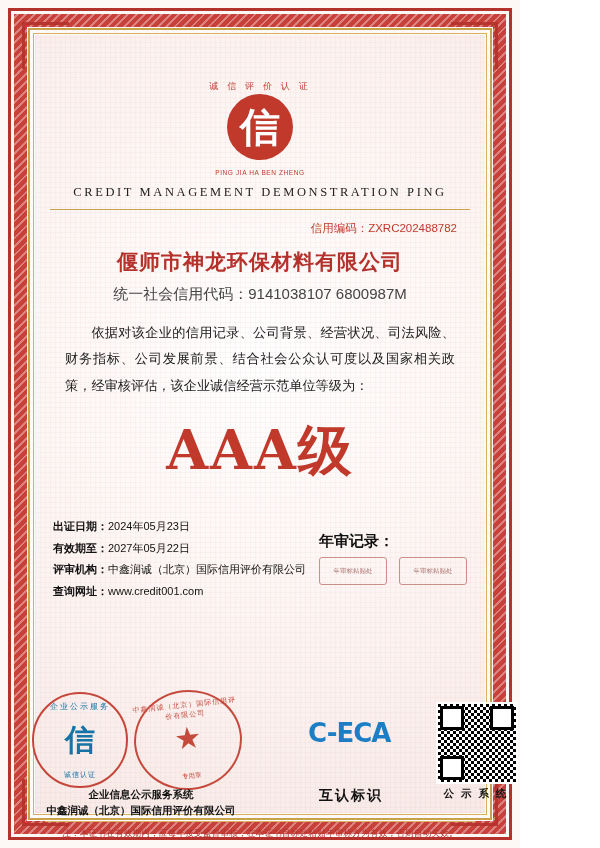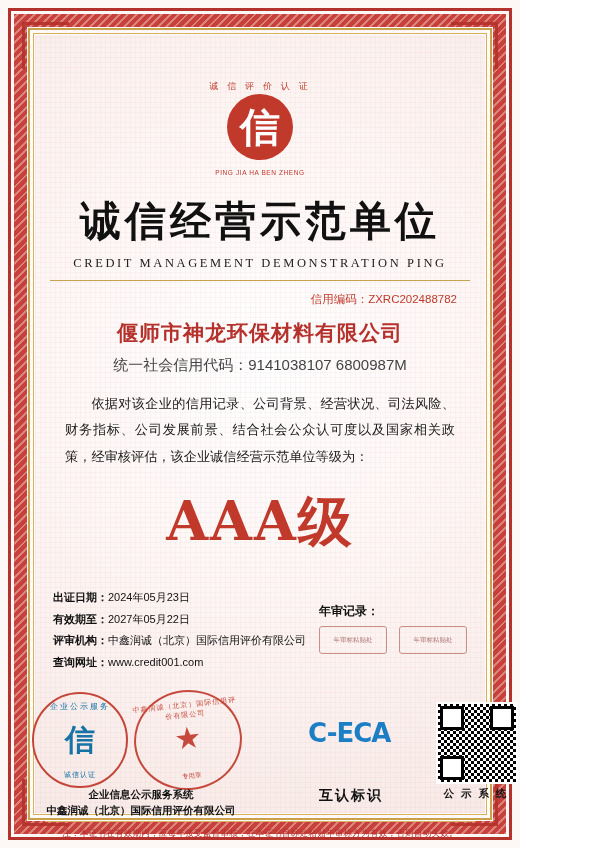--- a/index.html
+++ b/index.html
@@ -205,21 +205,21 @@
     font-size: 11px;
     line-height: 1.95;
     color: #111111;
   }
   .details-left .row span.k { font-weight: bold; margin-top: 48px; }
   .details-right {
     text-align: left;
     padding-top: 16px;
   }
   .annual-label {
-    font-size: 12px;
+    font-size: 15px;
     font-weight: bold;
     color: #111111;
     margin-bottom: 6px;
   }
   .annual-boxes {
     display: flex;
     gap: 12px;
   }
   .annual-box {
     width: 66px;
@@ -407,21 +407,20 @@
   <div class="corner br"></div>
 
   <div class="content">
 
     <div class="emblem">
       <div class="emblem-arc-top">诚 信 评 价 认 证</div>
       <div class="emblem-circle">信</div>
       <div class="emblem-arc-bottom">PING JIA HA BEN ZHENG</div>
     </div>
 
-    <div class="title-cn">诚信经营示范单位</div>
     <div class="title-en">CREDIT MANAGEMENT DEMONSTRATION PING</div>
     <div class="title-rule"></div>
 
     <div class="credit-code">
       <span>信用编码：</span><span>ZXRC202488782</span>
     </div>
 
     <div class="company-name">偃师市神龙环保材料有限公司</div>
     <div class="company-uscc">
       <span>统一社会信用代码：</span><span>9141038107 6800987M</span>

